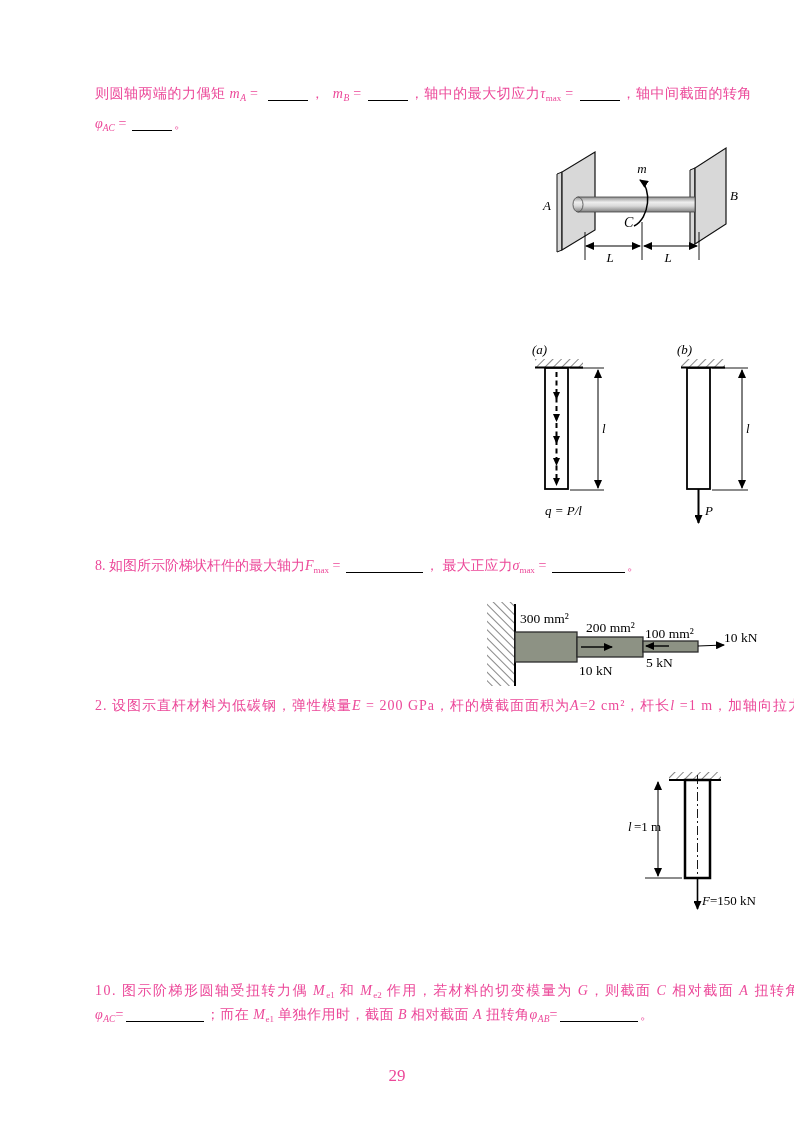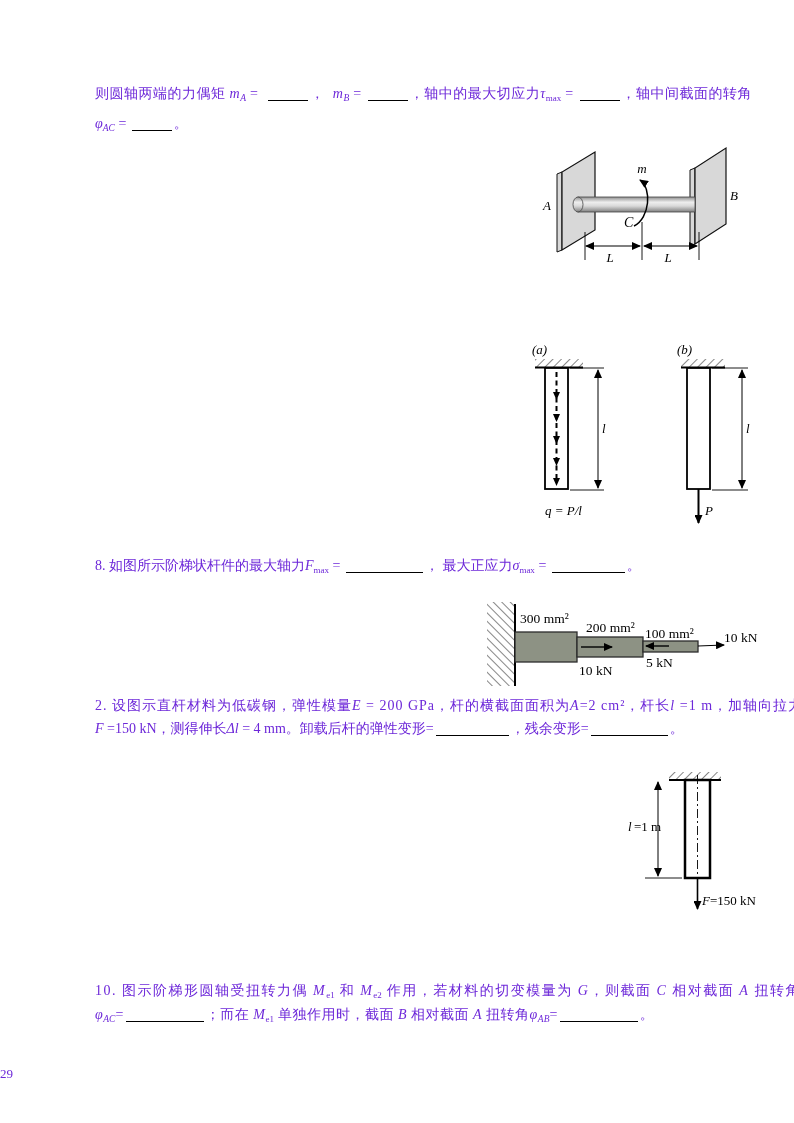--- a/index.html
+++ b/index.html
@@ -1,31 +1,31 @@
 <!DOCTYPE html>
 <html><head>
 <meta charset="utf-8">
 <style>
   html,body{margin:0;padding:0;background:#888;}
   .page{
     position:relative; width:794px; height:1123px; margin:0 auto;
     background:#ffffff; overflow:hidden;
     font-family:"Liberation Serif","DejaVu Serif",serif;
-    font-size:14px; color:#6d28d9;
+    font-size:14px; color:#ec4899;
   }
   .line{position:absolute; left:95px; white-space:pre; line-height:20px;}
   .line .txt{font-style:normal;}
   .line .var{font-style:italic;}
   .line .sub{font-style:italic; font-size:9.5px; vertical-align:-3px; letter-spacing:0;}
   .line .subr{font-style:normal; font-size:9px; vertical-align:-3px; letter-spacing:0;}
   .line .blank{display:inline-block; border-bottom:1.3px solid #000; height:13px; margin:0 2px -3px 2px;}
   .diagram{position:absolute;}
   svg text{font-family:"Liberation Serif","DejaVu Serif",serif; fill:#000;}
   .it{font-style:italic;}
-  .footer{position:absolute; left:0; width:100%; font-size:13px;}
+  .footer{position:absolute; left:0; width:100%; text-align:center; font-size:17px;}
 </style>
 </head>
 <body>
 
 <div class="page">
 
   <div class="line" style="top:84px; letter-spacing:0.5px;"><span class="txt">则圆轴两端的力偶矩 </span><span class="var">m</span><span class="sub">A</span><span class="txt"> =  </span><span class="blank" style="width: 40px;"></span><span class="txt">，  </span><span class="var">m</span><span class="sub">B</span><span class="txt"> = </span><span class="blank" style="width: 40px;"></span><span class="txt">，轴中的最大切应力</span><span class="var">τ</span><span class="subr">max</span><span class="txt"> = </span><span class="blank" style="width: 40px;"></span><span class="txt">，轴中间截面的转角</span></div>
   <div class="line" style="top:114px;"><span class="var">φ</span><span class="sub">AC</span><span class="txt"> = </span><span class="blank" style="width: 40px;"></span><span class="txt">。</span></div>
 
   <svg class="diagram" style="left:538px; top:144px;" width="225" height="122" viewBox="0 0 225 122">
@@ -124,21 +124,20 @@
     <line x1="220" y1="50" x2="246" y2="49" stroke="#000" stroke-width="1" marker-end="url(#arrC)"></line>
     <text x="42" y="27" font-size="13.5">300 mm²</text>
     <text x="108" y="36" font-size="13.5">200 mm²</text>
     <text x="167" y="42" font-size="13.5">100 mm²</text>
     <text x="101" y="79" font-size="13.5">10 kN</text>
     <text x="168" y="71" font-size="13.5">5 kN</text>
     <text x="246" y="46" font-size="13.5">10 kN</text>
   </svg>
 
   <div class="line" style="top:696px; letter-spacing:1px;"><span class="txt">2. 设图示直杆材料为低碳钢，弹性模量</span><span class="var">E</span><span class="txt"> = 200 GPa，杆的横截面面积为</span><span class="var">A</span><span class="txt">=2 cm²，杆长</span><span class="var">l</span><span class="txt"> =1 m，加轴向拉力</span></div>
-  <div class="line" style="top:719px;"><span class="var">F</span><span class="txt"> =150 kN，测得伸长</span><span class="var">Δl</span><span class="txt"> = 4 mm。卸载后杆的弹性变形=</span><span class="blank" style="width: 73px;"></span><span class="txt">，残余变形=</span><span class="blank" style="width: 77px;"></span><span class="txt">。</span></div>
 
   <svg class="diagram" style="left:612px; top:758px;" width="175" height="165" viewBox="0 0 175 165">
     <defs>
       <marker id="arrD" markerUnits="userSpaceOnUse" markerWidth="9" markerHeight="8" refX="8" refY="4" orient="auto-start-reverse">
         <path d="M0,0 L9,4 L0,8 Z"></path>
       </marker>
       <pattern id="hatchD" width="6" height="6" patternUnits="userSpaceOnUse" patternTransform="rotate(45)">
         <line x1="0" y1="0" x2="0" y2="6" stroke="#222" stroke-width="1.1"></line>
       </pattern>
     </defs>

